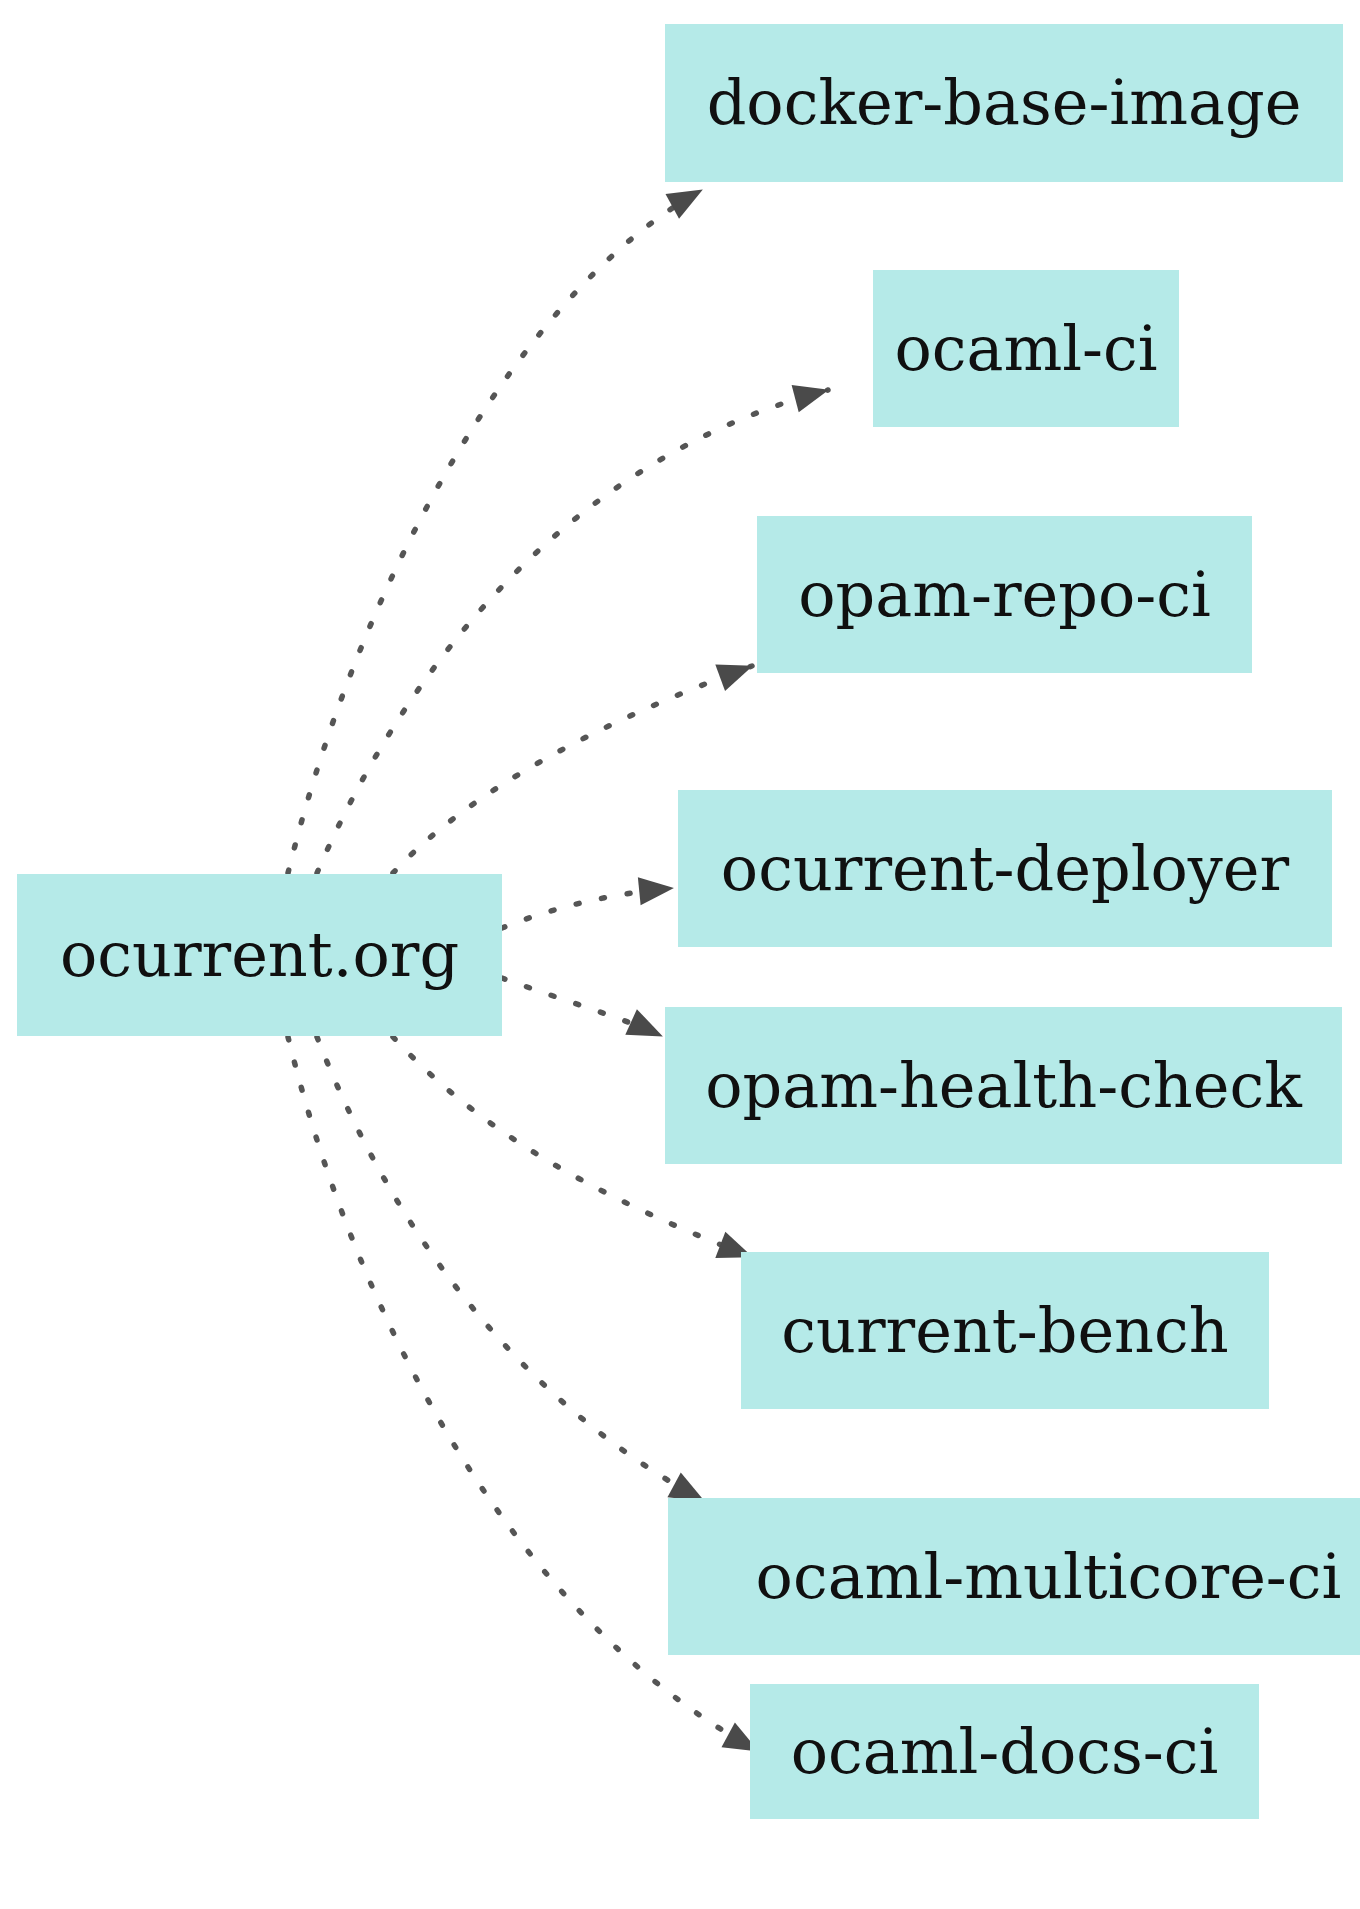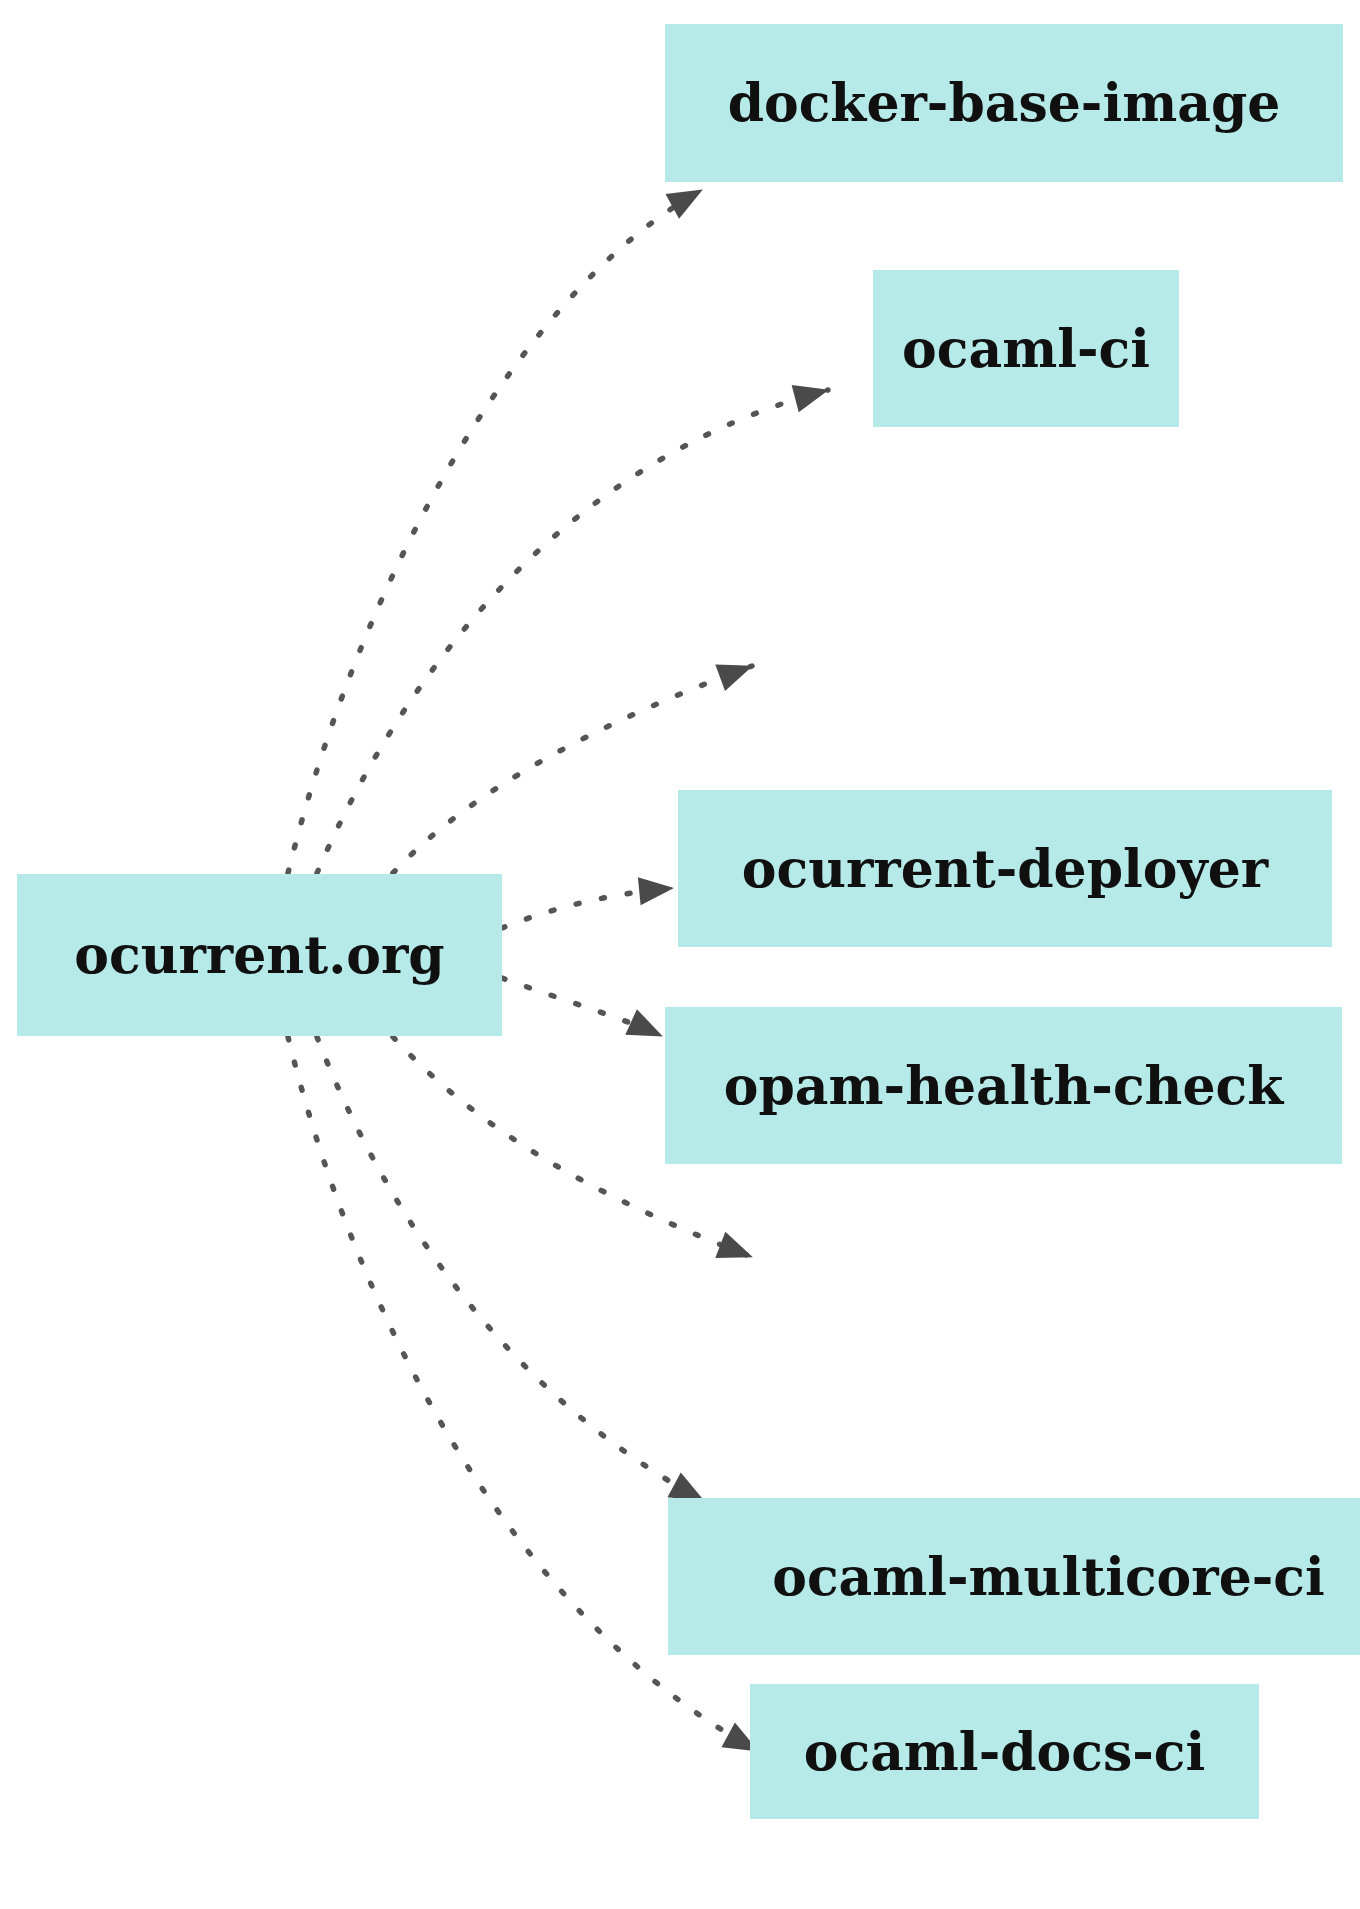--- a/index.html
+++ b/index.html
@@ -28,24 +28,23 @@
     stroke-linecap: round;
     stroke-dasharray: 3 23;
   }
   .node {
     position: absolute;
     display: flex;
     align-items: center;
     justify-content: center;
     background: var(--node-fill, #b5eae8);
     color: var(--text-color, #101010);
-    font-size: 52px;
+    font-size: 62px;
     line-height: 1;
     white-space: nowrap;
-    font-weight: bold;
   }
   
   #node-ocurrent-org      { left: 17px;  top: 874px;  width: 485px; height: 162px; }
   #node-docker-base-image { left: 665px; top: 24px;   width: 678px; height: 158px; }
   #node-ocaml-ci          { left: 873px; top: 270px;  width: 306px; height: 157px; }
   #node-opam-repo-ci      { left: 757px; top: 516px;  width: 495px; height: 157px; }
   #node-ocurrent-deployer { left: 678px; top: 761px;  width: 654px; height: 157px; margin-top: 29px; }
   #node-opam-health-check { left: 665px; top: 1007px; width: 677px; height: 157px; }
   #node-current-bench     { left: 741px; top: 1252px; width: 528px; height: 157px; }
   #node-ocaml-multicore-ci{ left: 668px; top: 1498px; width: 671px; height: 157px; padding-left: 45px; }
@@ -72,23 +71,25 @@
     <path class="edge" d="M317,1037 C392,1230 520,1402 704,1501" marker-end="url(#arrowhead)" stroke="#555555"></path>
     <path class="edge" d="M288,1037 C360,1330 520,1622 758,1751" marker-end="url(#arrowhead)" stroke="#555555"></path>
   </svg>
 
   <div class="node" id="node-ocurrent-org">ocurrent.org</div>
 
   <div class="node" id="node-docker-base-image">docker-base-image</div>
 
   <div class="node" id="node-ocaml-ci">ocaml-ci</div>
 
+  <div class="node" id="node-opam-repo-ci">opam-repo-ci</div>
 
   <div class="node" id="node-ocurrent-deployer">ocurrent-deployer</div>
 
   <div class="node" id="node-opam-health-check">opam-health-check</div>
 
+  <div class="node" id="node-current-bench">current-bench</div>
 
   <div class="node" id="node-ocaml-multicore-ci">ocaml-multicore-ci</div>
 
   <div class="node" id="node-ocaml-docs-ci">ocaml-docs-ci</div>
 
 </div>
 
 </body></html>

